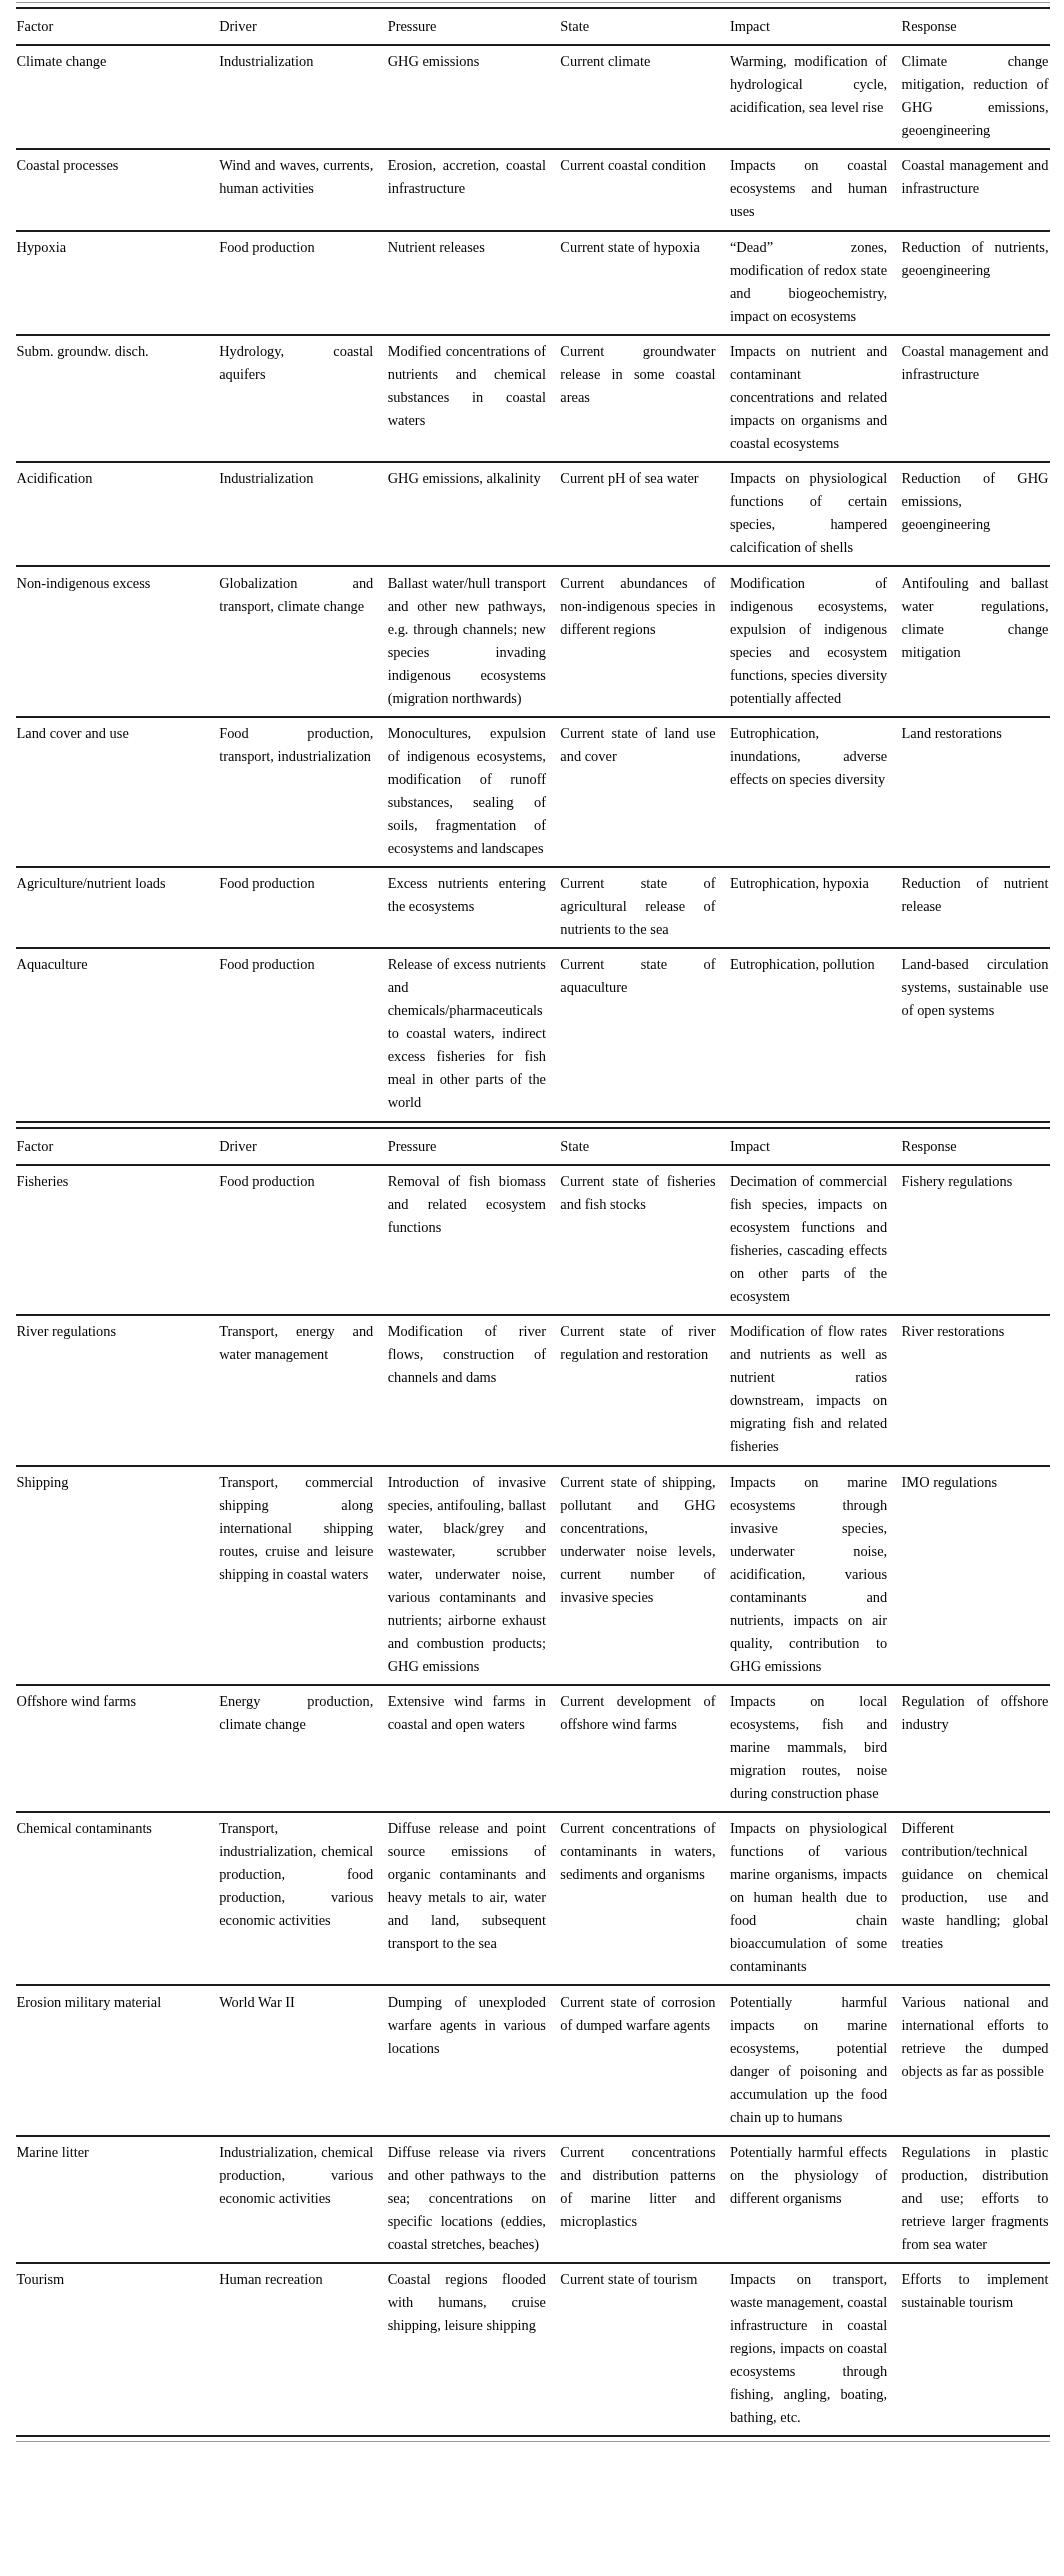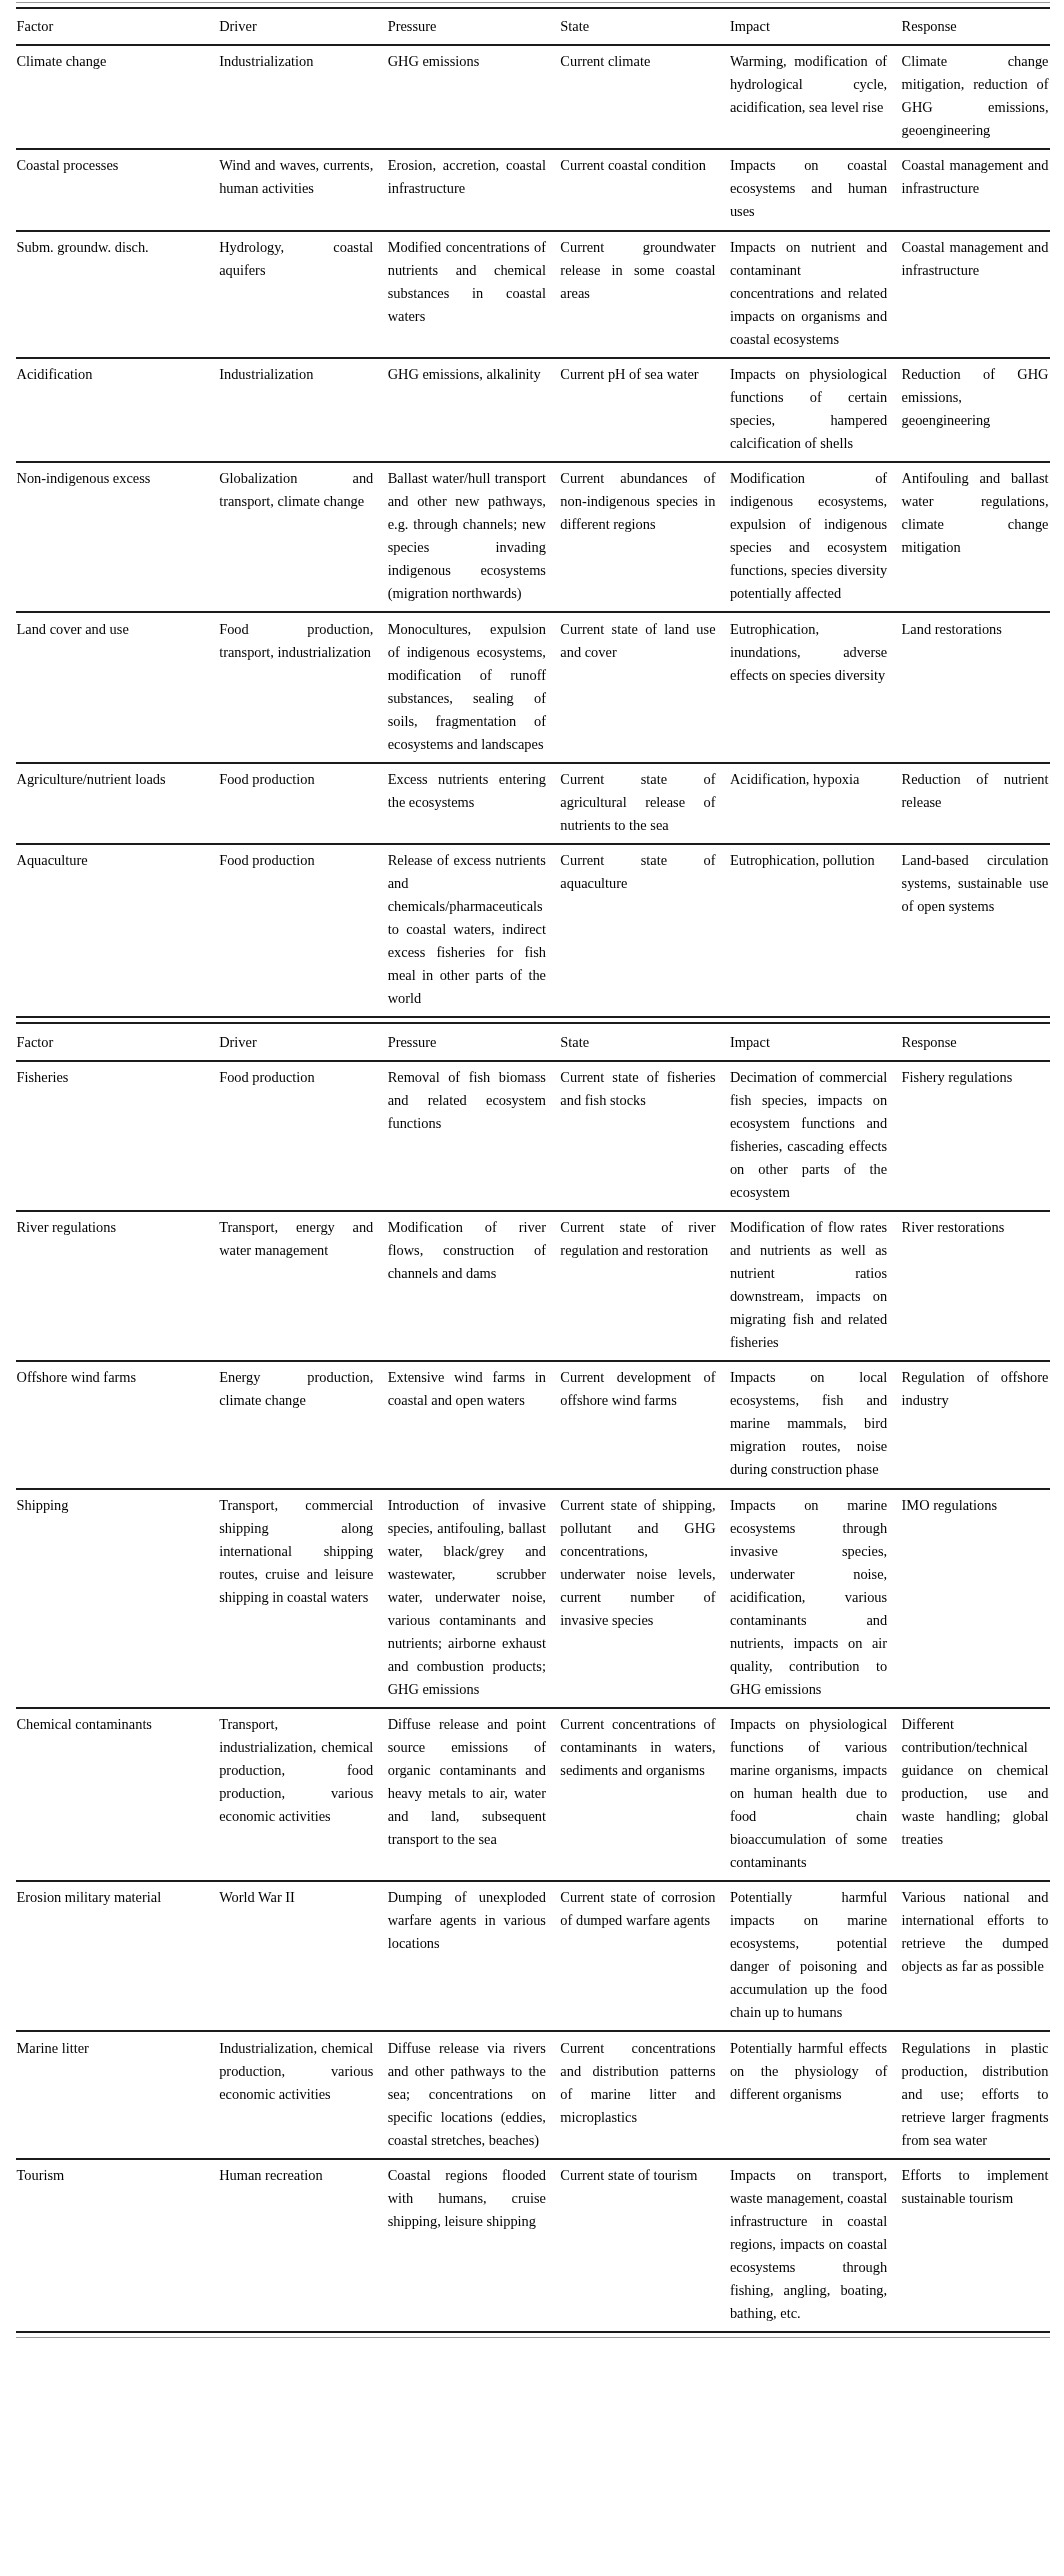--- a/index.html
+++ b/index.html
@@ -104,20 +104,28 @@
         </tr>
         <tr>
           <td>Coastal processes</td>
           <td>Wind and waves, currents, human activities</td>
           <td>Erosion, accretion, coastal infrastructure</td>
           <td>Current coastal condition</td>
           <td>Impacts on coastal ecosystems and human uses</td>
           <td>Coastal management and infrastructure</td>
         </tr>
         <tr>
+          <td>Hypoxia</td>
+          <td>Food production</td>
+          <td>Nutrient releases</td>
+          <td>Current state of hypoxia</td>
+          <td>“Dead” zones, modification of redox state and biogeochemistry, impact on ecosystems</td>
+          <td>Reduction of nutrients, geoengineering</td>
+        </tr>
+        <tr>
           <td>Subm. groundw. disch.</td>
           <td>Hydrology, coastal aquifers</td>
           <td>Modified concentrations of nutrients and chemical substances in coastal waters</td>
           <td>Current groundwater release in some coastal areas</td>
           <td>Impacts on nutrient and contaminant concentrations and related impacts on organisms and coastal ecosystems</td>
           <td>Coastal management and infrastructure</td>
         </tr>
         <tr>
           <td>Acidification</td>
           <td>Industrialization</td>
@@ -140,21 +148,21 @@
           <td>Monocultures, expulsion of indigenous ecosystems, modification of runoff substances, sealing of soils, fragmentation of ecosystems and landscapes</td>
           <td>Current state of land use and cover</td>
           <td>Eutrophication, inundations, adverse effects on species diversity</td>
           <td>Land restorations</td>
         </tr>
         <tr>
           <td>Agriculture/nutrient loads</td>
           <td>Food production</td>
           <td>Excess nutrients entering the ecosystems</td>
           <td>Current state of agricultural release of nutrients to the sea</td>
-          <td>Acidification, hypoxia</td>
+          <td>Eutrophication, hypoxia</td>
           <td>Reduction of nutrient release</td>
         </tr>
         <tr>
           <td>Aquaculture</td>
           <td>Food production</td>
           <td>Release of excess nutrients and chemicals/pharmaceuticals to coastal waters, indirect excess fisheries for fish meal in other parts of the world</td>
           <td>Current state of aquaculture</td>
           <td>Eutrophication, pollution</td>
           <td>Land-based circulation systems, sustainable use of open systems</td>
         </tr>
@@ -191,36 +199,36 @@
         </tr>
         <tr>
           <td>River regulations</td>
           <td>Transport, energy and water management</td>
           <td>Modification of river flows, construction of channels and dams</td>
           <td>Current state of river regulation and restoration</td>
           <td>Modification of flow rates and nutrients as well as nutrient ratios downstream, impacts on migrating fish and related fisheries</td>
           <td>River restorations</td>
         </tr>
         <tr>
+          <td>Shipping</td>
+          <td>Transport, commercial shipping along international shipping routes, cruise and leisure shipping in coastal waters</td>
+          <td>Introduction of invasive species, antifouling, ballast water, black/grey and wastewater, scrubber water, underwater noise, various contaminants and nutrients; airborne exhaust and combustion products; GHG emissions</td>
+          <td>Current state of shipping, pollutant and GHG concentrations, underwater noise levels, current number of invasive species</td>
+          <td>Impacts on marine ecosystems through invasive species, underwater noise, acidification, various contaminants and nutrients, impacts on air quality, contribution to GHG emissions</td>
+          <td>IMO regulations</td>
+        </tr>
+        <tr>
           <td>Offshore wind farms</td>
           <td>Energy production, climate change</td>
           <td>Extensive wind farms in coastal and open waters</td>
           <td>Current development of offshore wind farms</td>
           <td>Impacts on local ecosystems, fish and marine mammals, bird migration routes, noise during construction phase</td>
           <td>Regulation of offshore industry</td>
         </tr>
         <tr>
-          <td>Shipping</td>
-          <td>Transport, commercial shipping along international shipping routes, cruise and leisure shipping in coastal waters</td>
-          <td>Introduction of invasive species, antifouling, ballast water, black/grey and wastewater, scrubber water, underwater noise, various contaminants and nutrients; airborne exhaust and combustion products; GHG emissions</td>
-          <td>Current state of shipping, pollutant and GHG concentrations, underwater noise levels, current number of invasive species</td>
-          <td>Impacts on marine ecosystems through invasive species, underwater noise, acidification, various contaminants and nutrients, impacts on air quality, contribution to GHG emissions</td>
-          <td>IMO regulations</td>
-        </tr>
-        <tr>
           <td>Chemical contaminants</td>
           <td>Transport, industrialization, chemical production, food production, various economic activities</td>
           <td>Diffuse release and point source emissions of organic contaminants and heavy metals to air, water and land, subsequent transport to the sea</td>
           <td>Current concentrations of contaminants in waters, sediments and organisms</td>
           <td>Impacts on physiological functions of various marine organisms, impacts on human health due to food chain bioaccumulation of some contaminants</td>
           <td>Different contribution/technical guidance on chemical production, use and waste handling; global treaties</td>
         </tr>
         <tr>
           <td>Erosion military material</td>
           <td>World War II</td>

